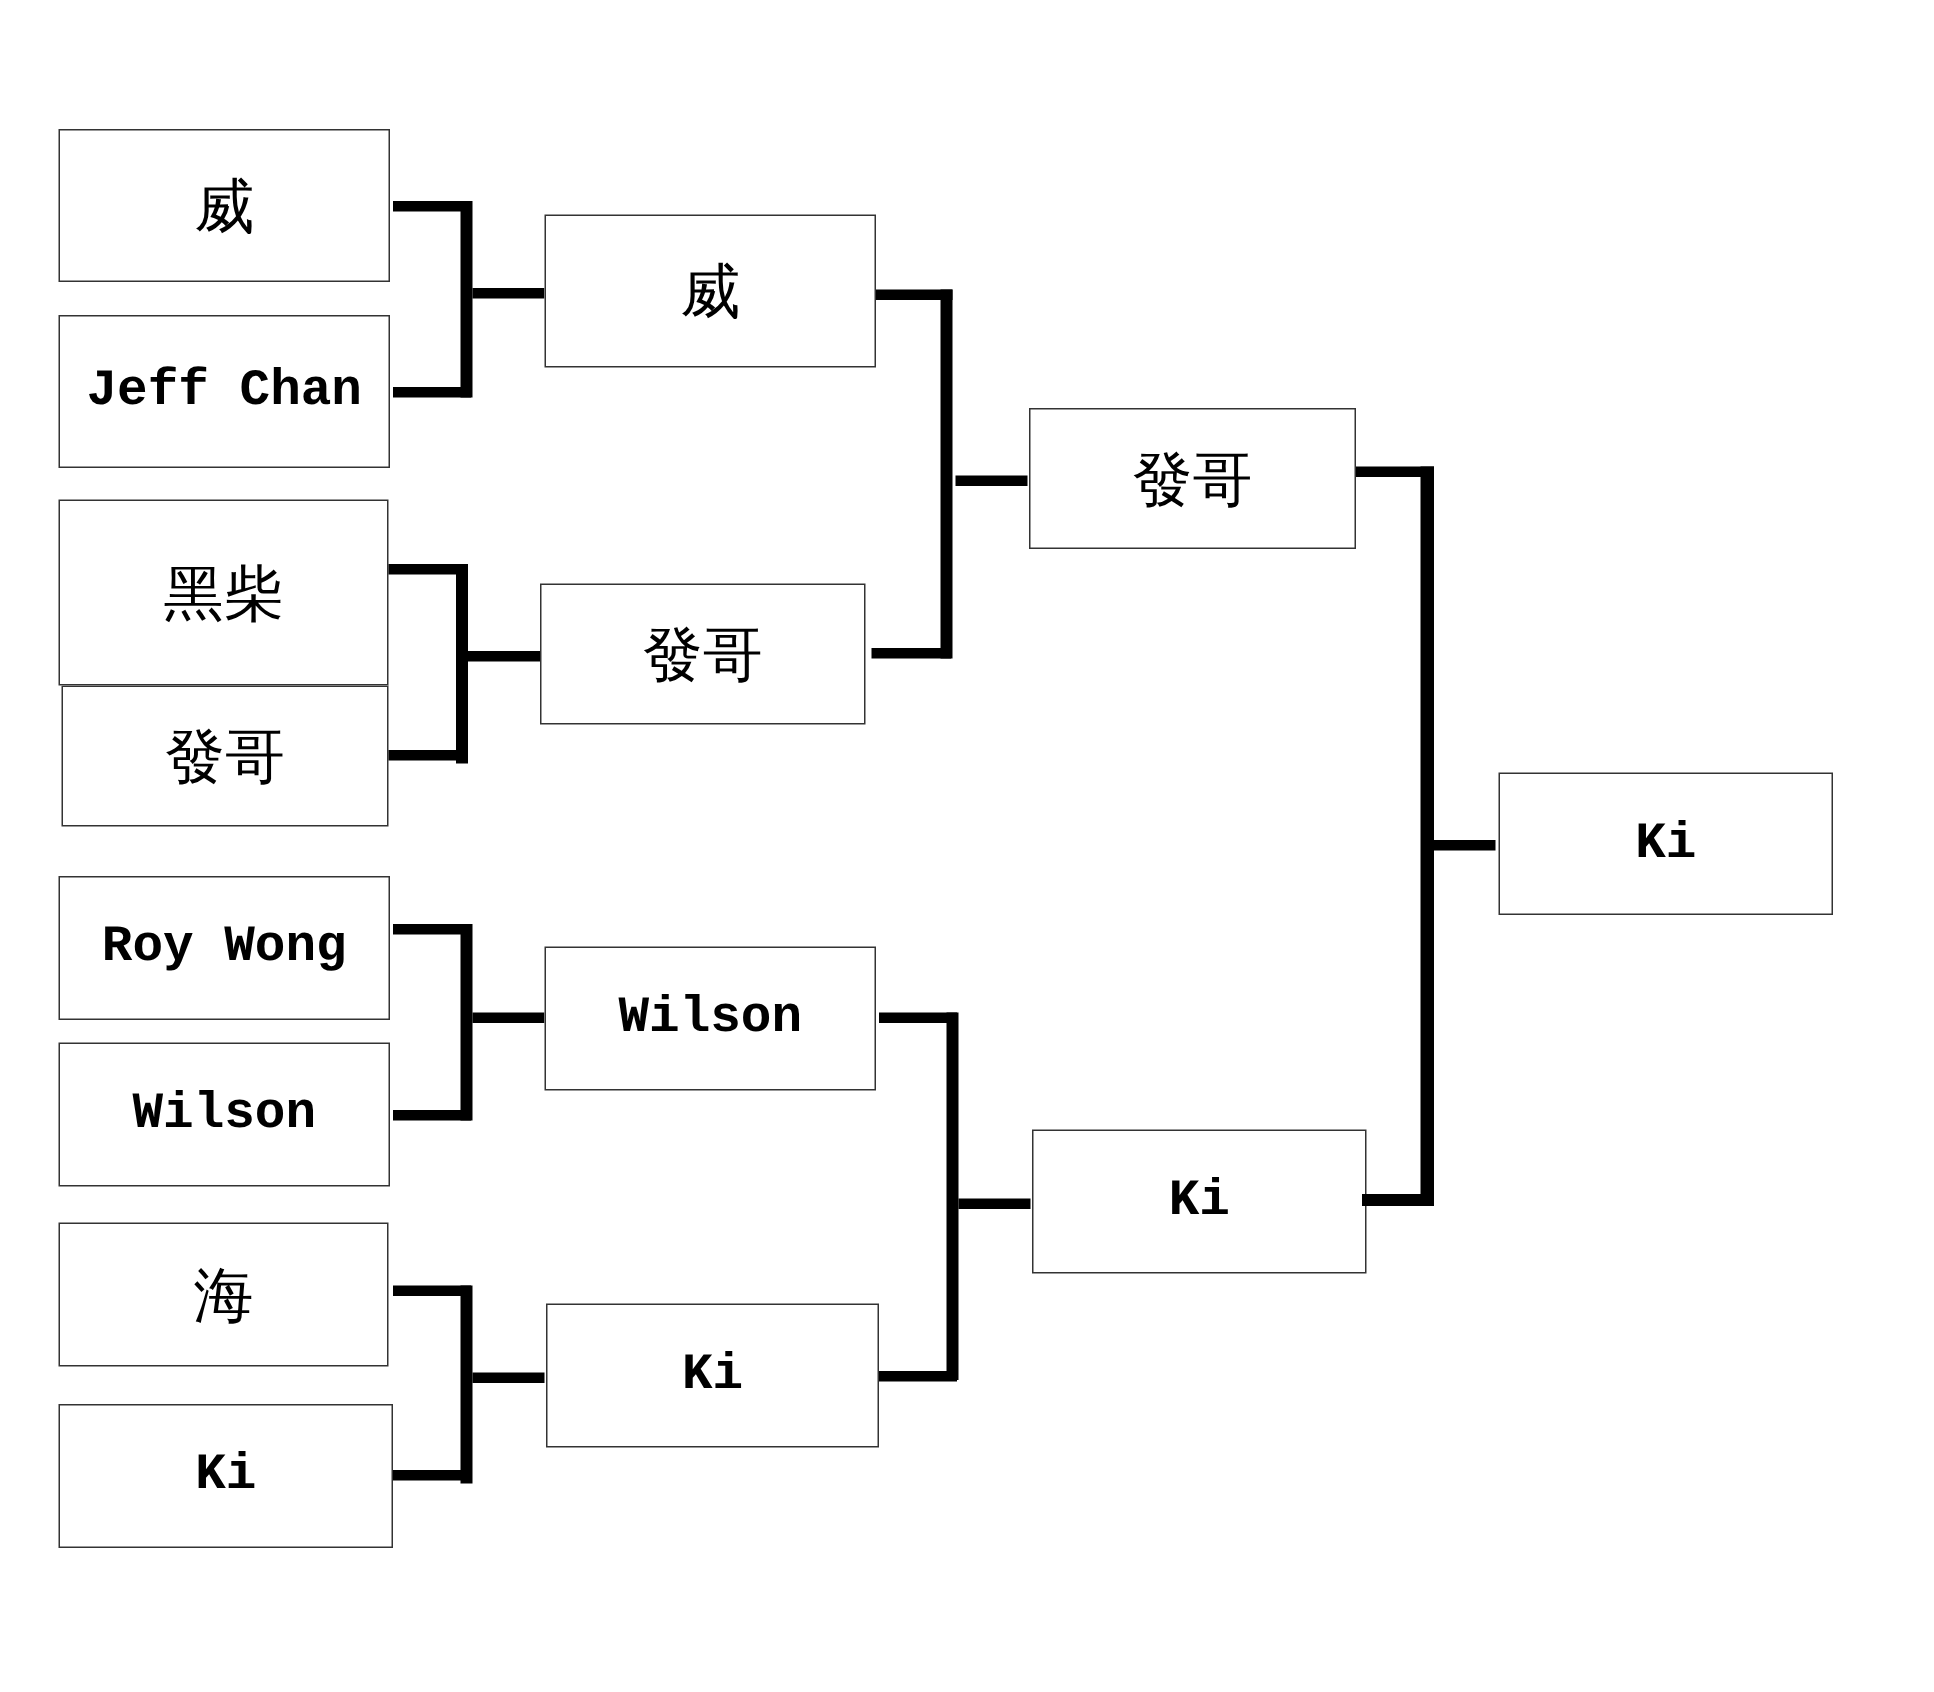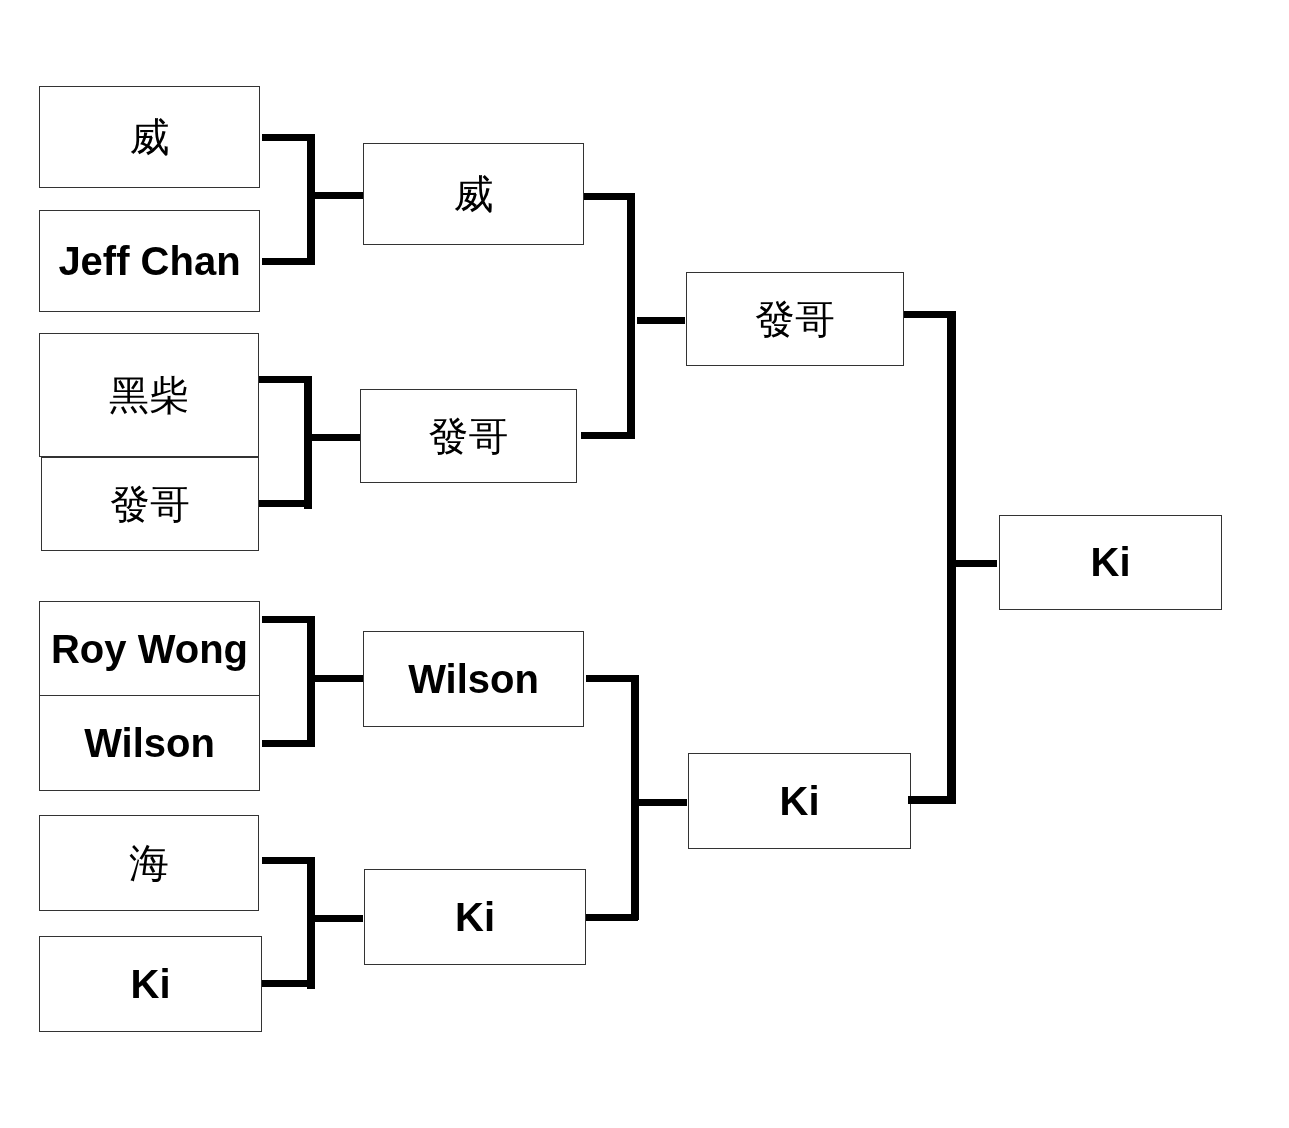--- a/index.html
+++ b/index.html
@@ -8,23 +8,23 @@
       position: absolute;
       box-sizing: border-box;
       border: 1.5px solid #333333;
       background: #ffffff;
       display: flex;
       align-items: center;
       justify-content: center;
       color: #000000;
     }
     .box span {
-      font-family: Liberation Sans, sans-serif;
+      font-family: Liberation Mono, monospace;
       font-weight: bold;
-      font-size: 40px;
+      font-size: 34px;
       white-space: nowrap;
     }
     .box span.cjk {
       font-family: "DejaVu Serif", "Liberation Serif", serif;
       font-weight: normal;
       font-size: 40px;
     }
     .ln { position: absolute; background: #000000; }
   </style>
 </head>
@@ -35,21 +35,21 @@
   </div>
 <div class="box" style="left:39px;top:210px;width:221px;height:102px;">
     <span>Jeff Chan</span>
   </div>
 <div class="box" style="left:39px;top:333px;width:220px;height:124px;">
     <span class="cjk">黑柴</span>
   </div>
 <div class="box" style="left:41px;top:457px;width:218px;height:94px;">
     <span class="cjk">發哥</span>
   </div>
-<div class="box" style="left:39px;top:601px;width:221px;height:96px;">
+<div class="box" style="left:39px;top:584px;width:221px;height:96px;">
     <span>Roy Wong</span>
   </div>
 <div class="box" style="left:39px;top:695px;width:221px;height:96px;">
     <span>Wilson</span>
   </div>
 <div class="box" style="left:39px;top:815px;width:220px;height:96px;">
     <span class="cjk">海</span>
   </div>
 <div class="box" style="left:39px;top:936px;width:223px;height:96px;">
     <span>Ki</span>

